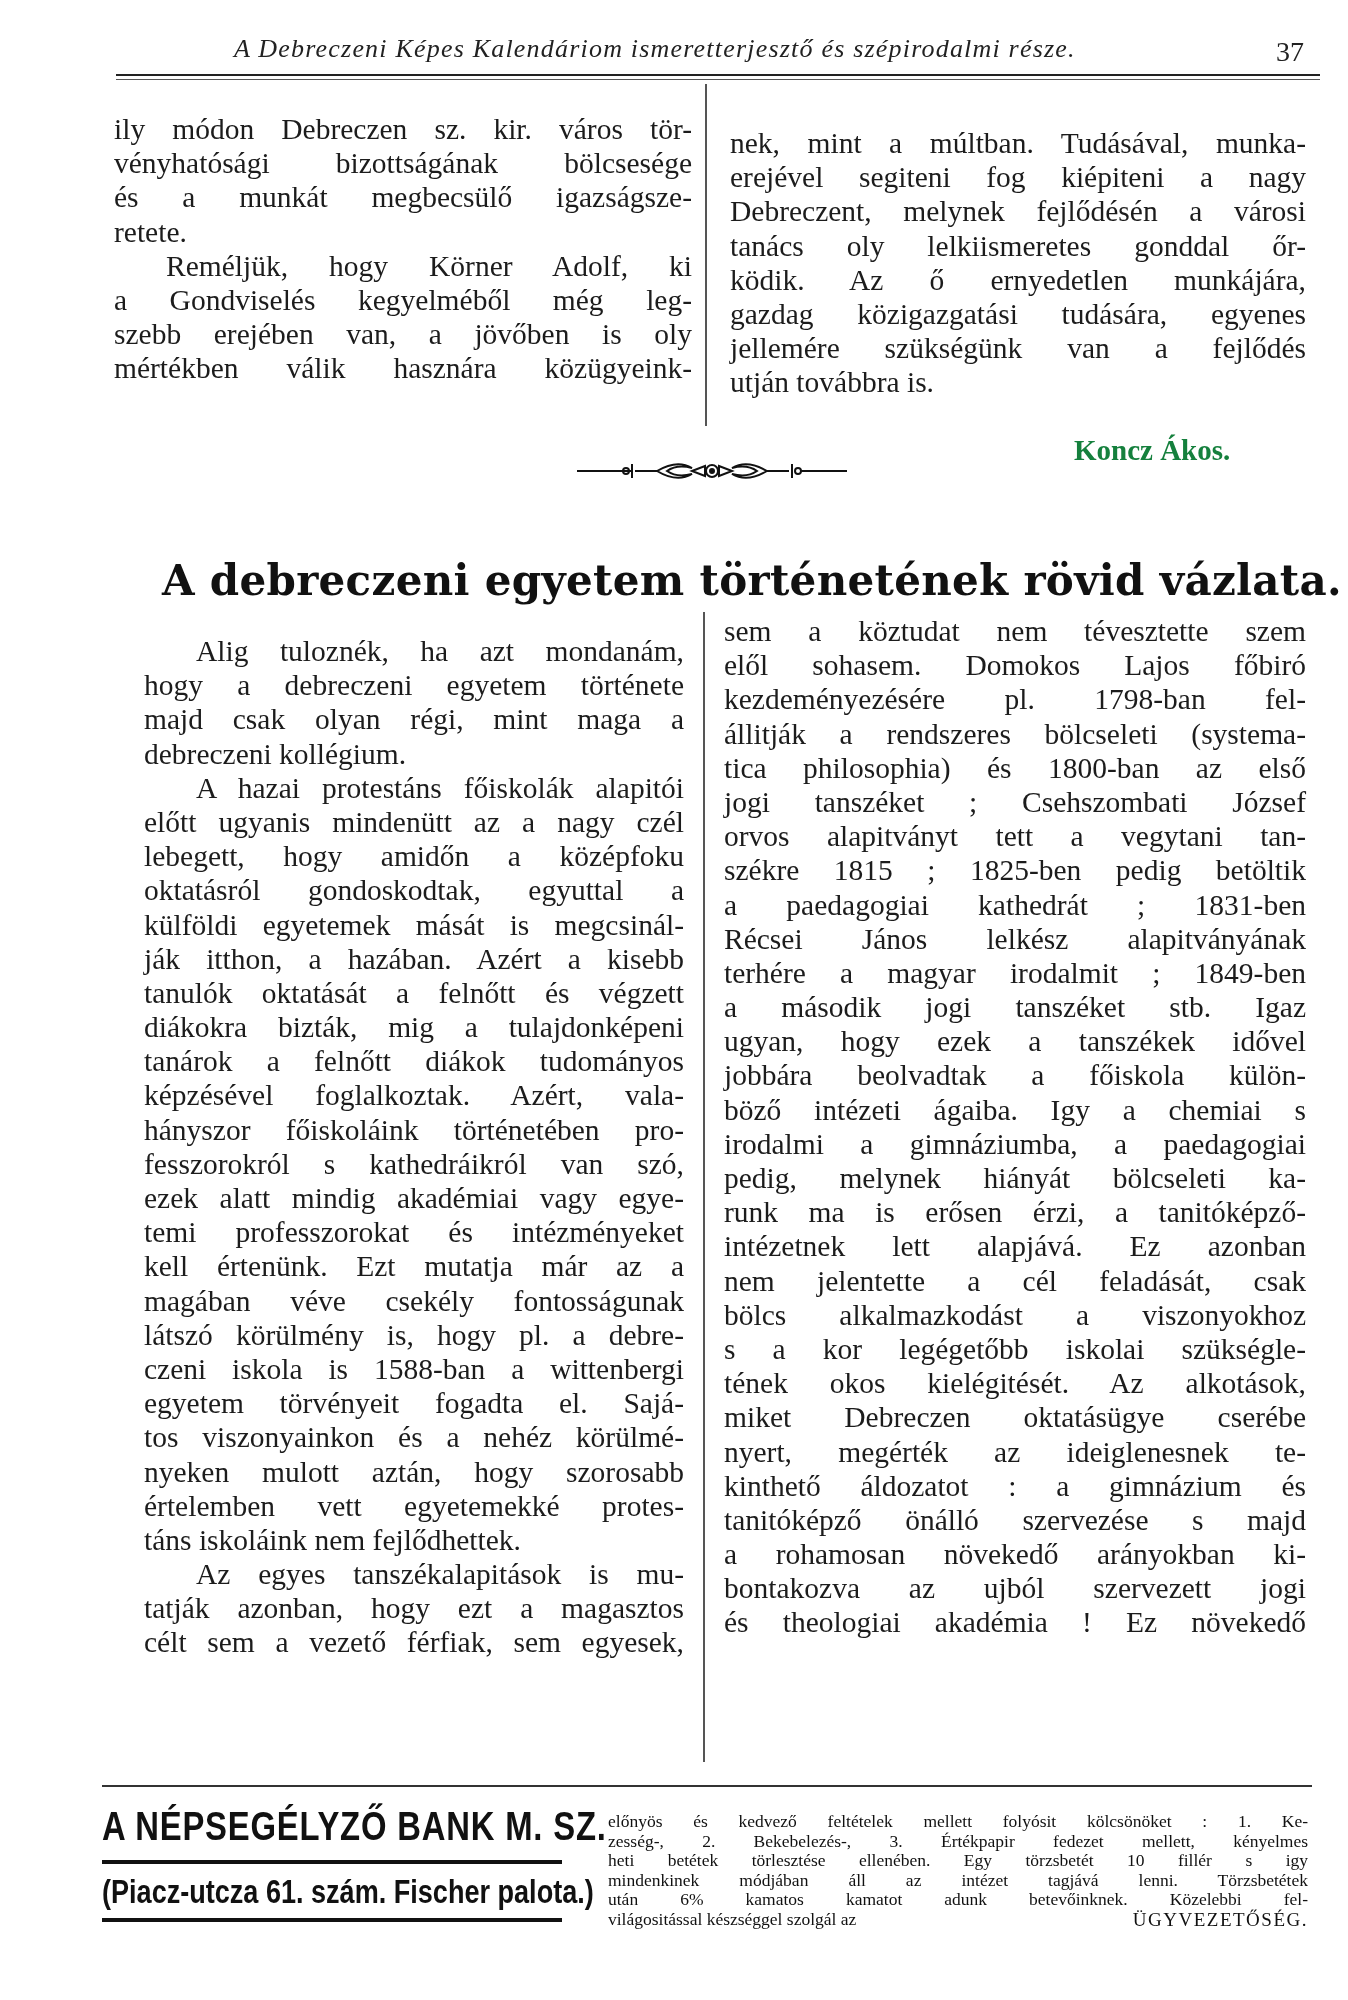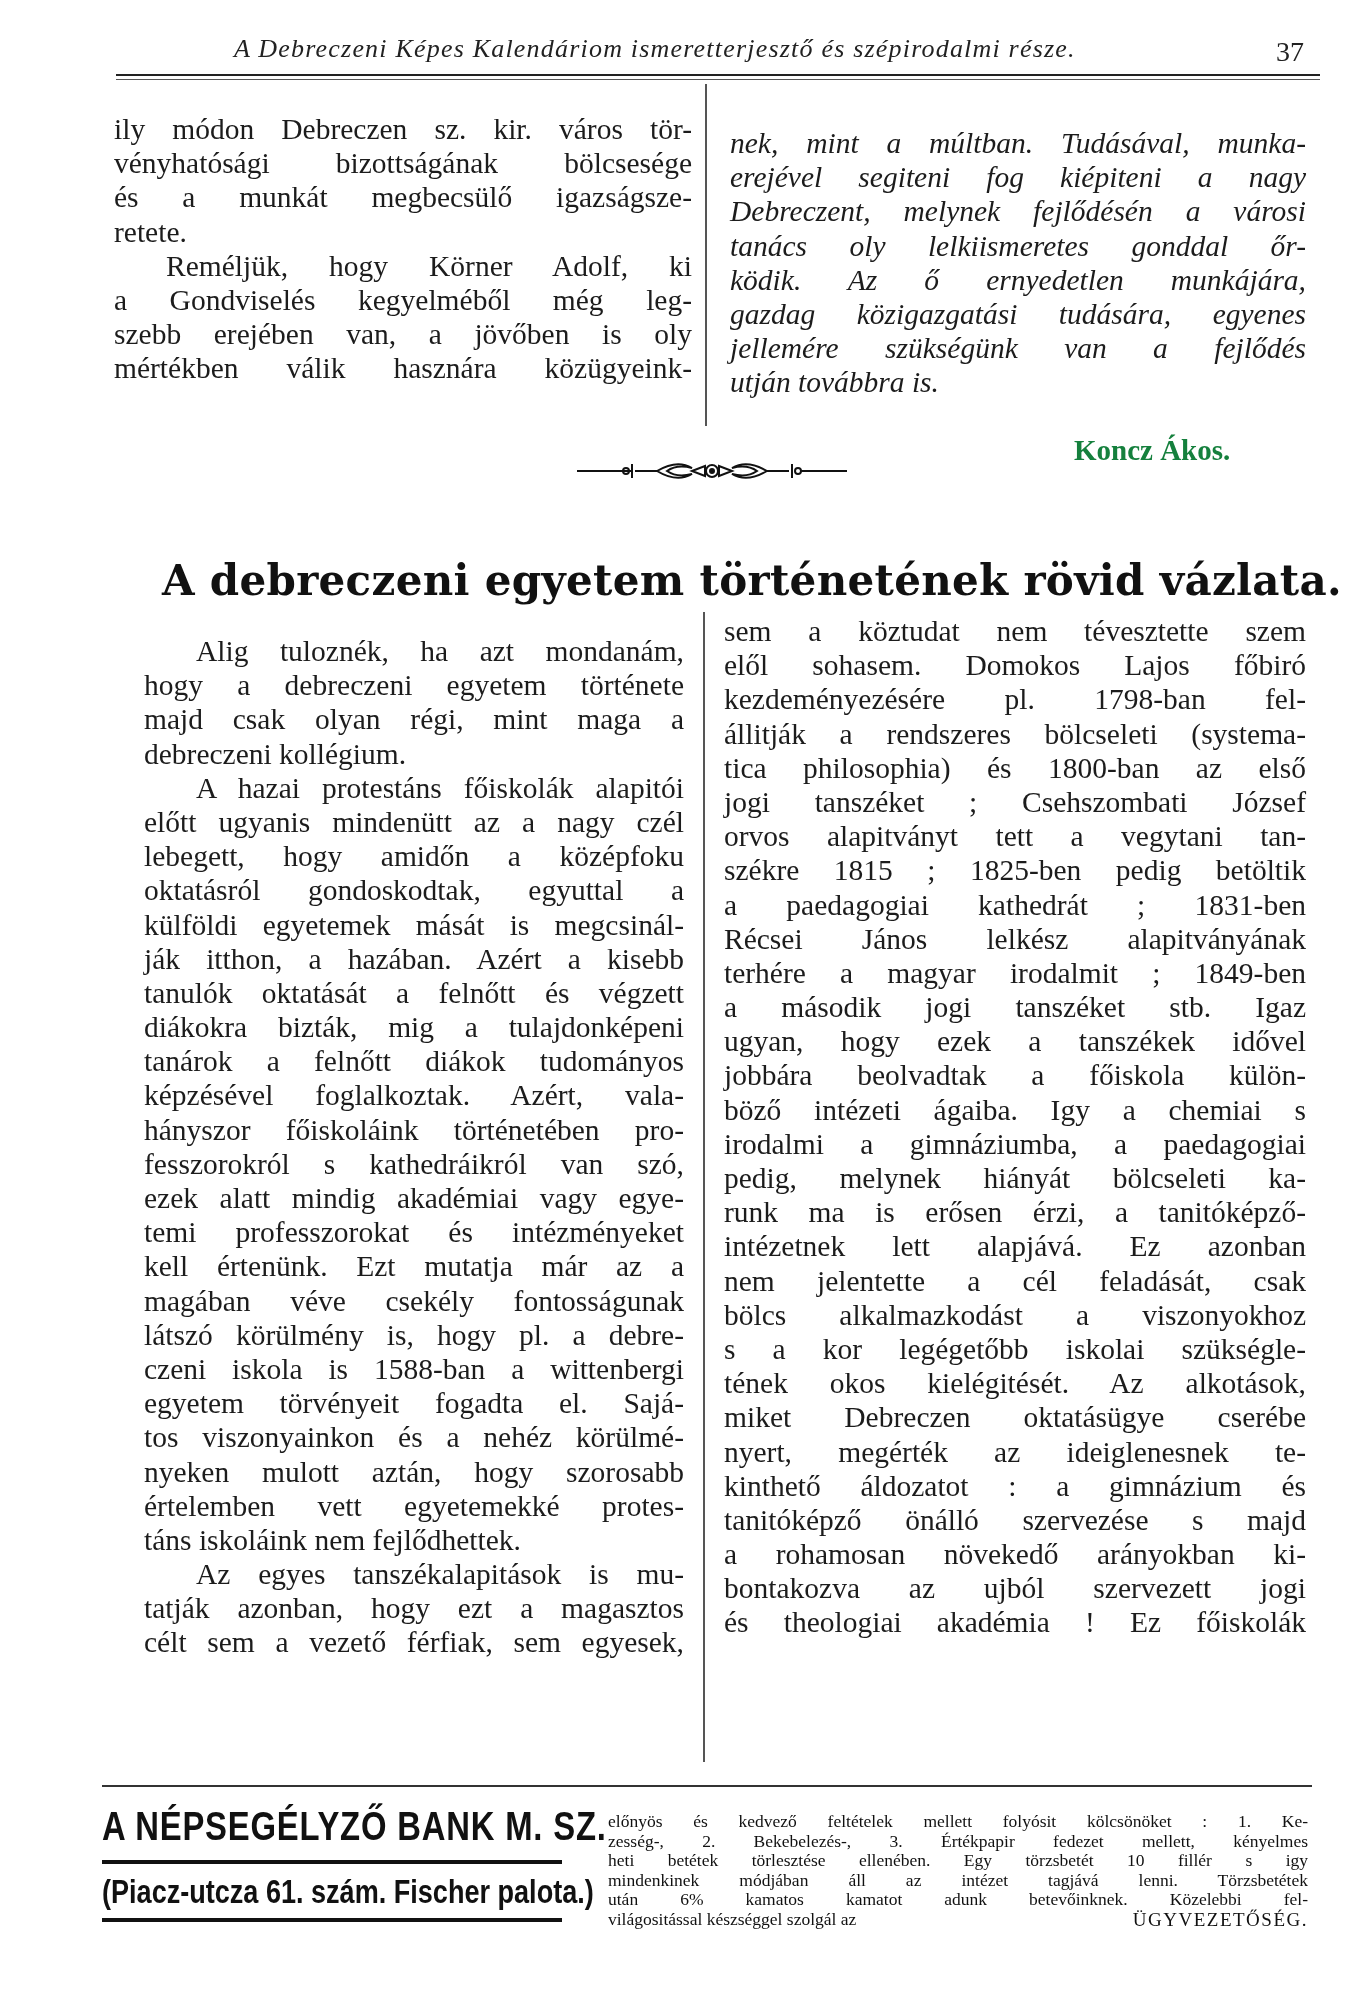--- a/index.html
+++ b/index.html
@@ -11,21 +11,21 @@
     .page-number { position: absolute; right: 12px; top: 8px; font-family: "Liberation Serif", serif; font-size: 28px; color: #222; }
     .head-rule { position: absolute; left: 104px; top: 74px; width: 1204px; height: 2px; background: #222; }
     .head-rule2 { position: absolute; left: 104px; top: 79px; width: 1204px; height: 1px; background: #555; }
 
     .col { position: absolute; font-family: "Liberation Serif", serif; font-size: 29.5px; line-height: 34.2px; color: #1c1c1c; }
     .col .line { display: block; text-align: justify; text-align-last: justify; white-space: nowrap; height: 34.2px; }
     .col .line.last { text-align-last: left; }
     .col .line.indent { padding-left: 52px; }
 
     .top-left { left: 102px; top: 112px; width: 578px; }
-    .top-right { left: 718px; top: 126px; width: 576px; font-style: italic; }
+    .top-right { left: 718px; top: 126px; width: 576px; }
     .top-divider { position: absolute; left: 693px; top: 84px; width: 2px; height: 342px; background: #555; }
 
     .signature { position: absolute; left: 1062px; top: 434px; font-family: "Liberation Serif", serif; font-weight: bold; font-size: 29px; color: #15803d; }
 
     .ornament { position: absolute; left: 565px; top: 456px; width: 270px; height: 30px; }
 
     .article-title { position: absolute; left: 150px; top: 528px; width: 1150px; font-family: "DejaVu Serif", serif; font-size: 42px; color: #111; white-space: nowrap; letter-spacing: 0.3px; }
 
     .bottom-left { left: 132px; top: 606px; width: 540px; margin-top: 28px; }
     .bottom-right { left: 712px; top: 614px; width: 582px; }
@@ -158,21 +158,21 @@
       <span class="line">nem jelentette a cél feladását, csak</span>
       <span class="line">bölcs alkalmazkodást a viszonyokhoz</span>
       <span class="line">s a kor legégetőbb iskolai szükségle-</span>
       <span class="line">tének okos kielégitését. Az alkotások,</span>
       <span class="line">miket Debreczen oktatásügye cserébe</span>
       <span class="line">nyert, megérték az ideiglenesnek te-</span>
       <span class="line">kinthető áldozatot : a gimnázium és</span>
       <span class="line">tanitóképző önálló szervezése s majd</span>
       <span class="line">a rohamosan növekedő arányokban ki-</span>
       <span class="line">bontakozva az ujból szervezett jogi</span>
-      <span class="line">és theologiai akadémia ! Ez főiskolák</span>
+      <span class="line">és theologiai akadémia ! Ez növekedő</span>
     </div>
 
   <div class="footer-rule"></div>
 
   <div class="ad-bank">
     <span class="ad-bank-name">A NÉPSEGÉLYZŐ BANK M. SZ.</span>
     <div class="ad-rule"></div>
     <span class="ad-bank-address">(Piacz-utcza 61. szám. Fischer palota.)</span>
     <div class="ad-rule2"></div>
   </div>

